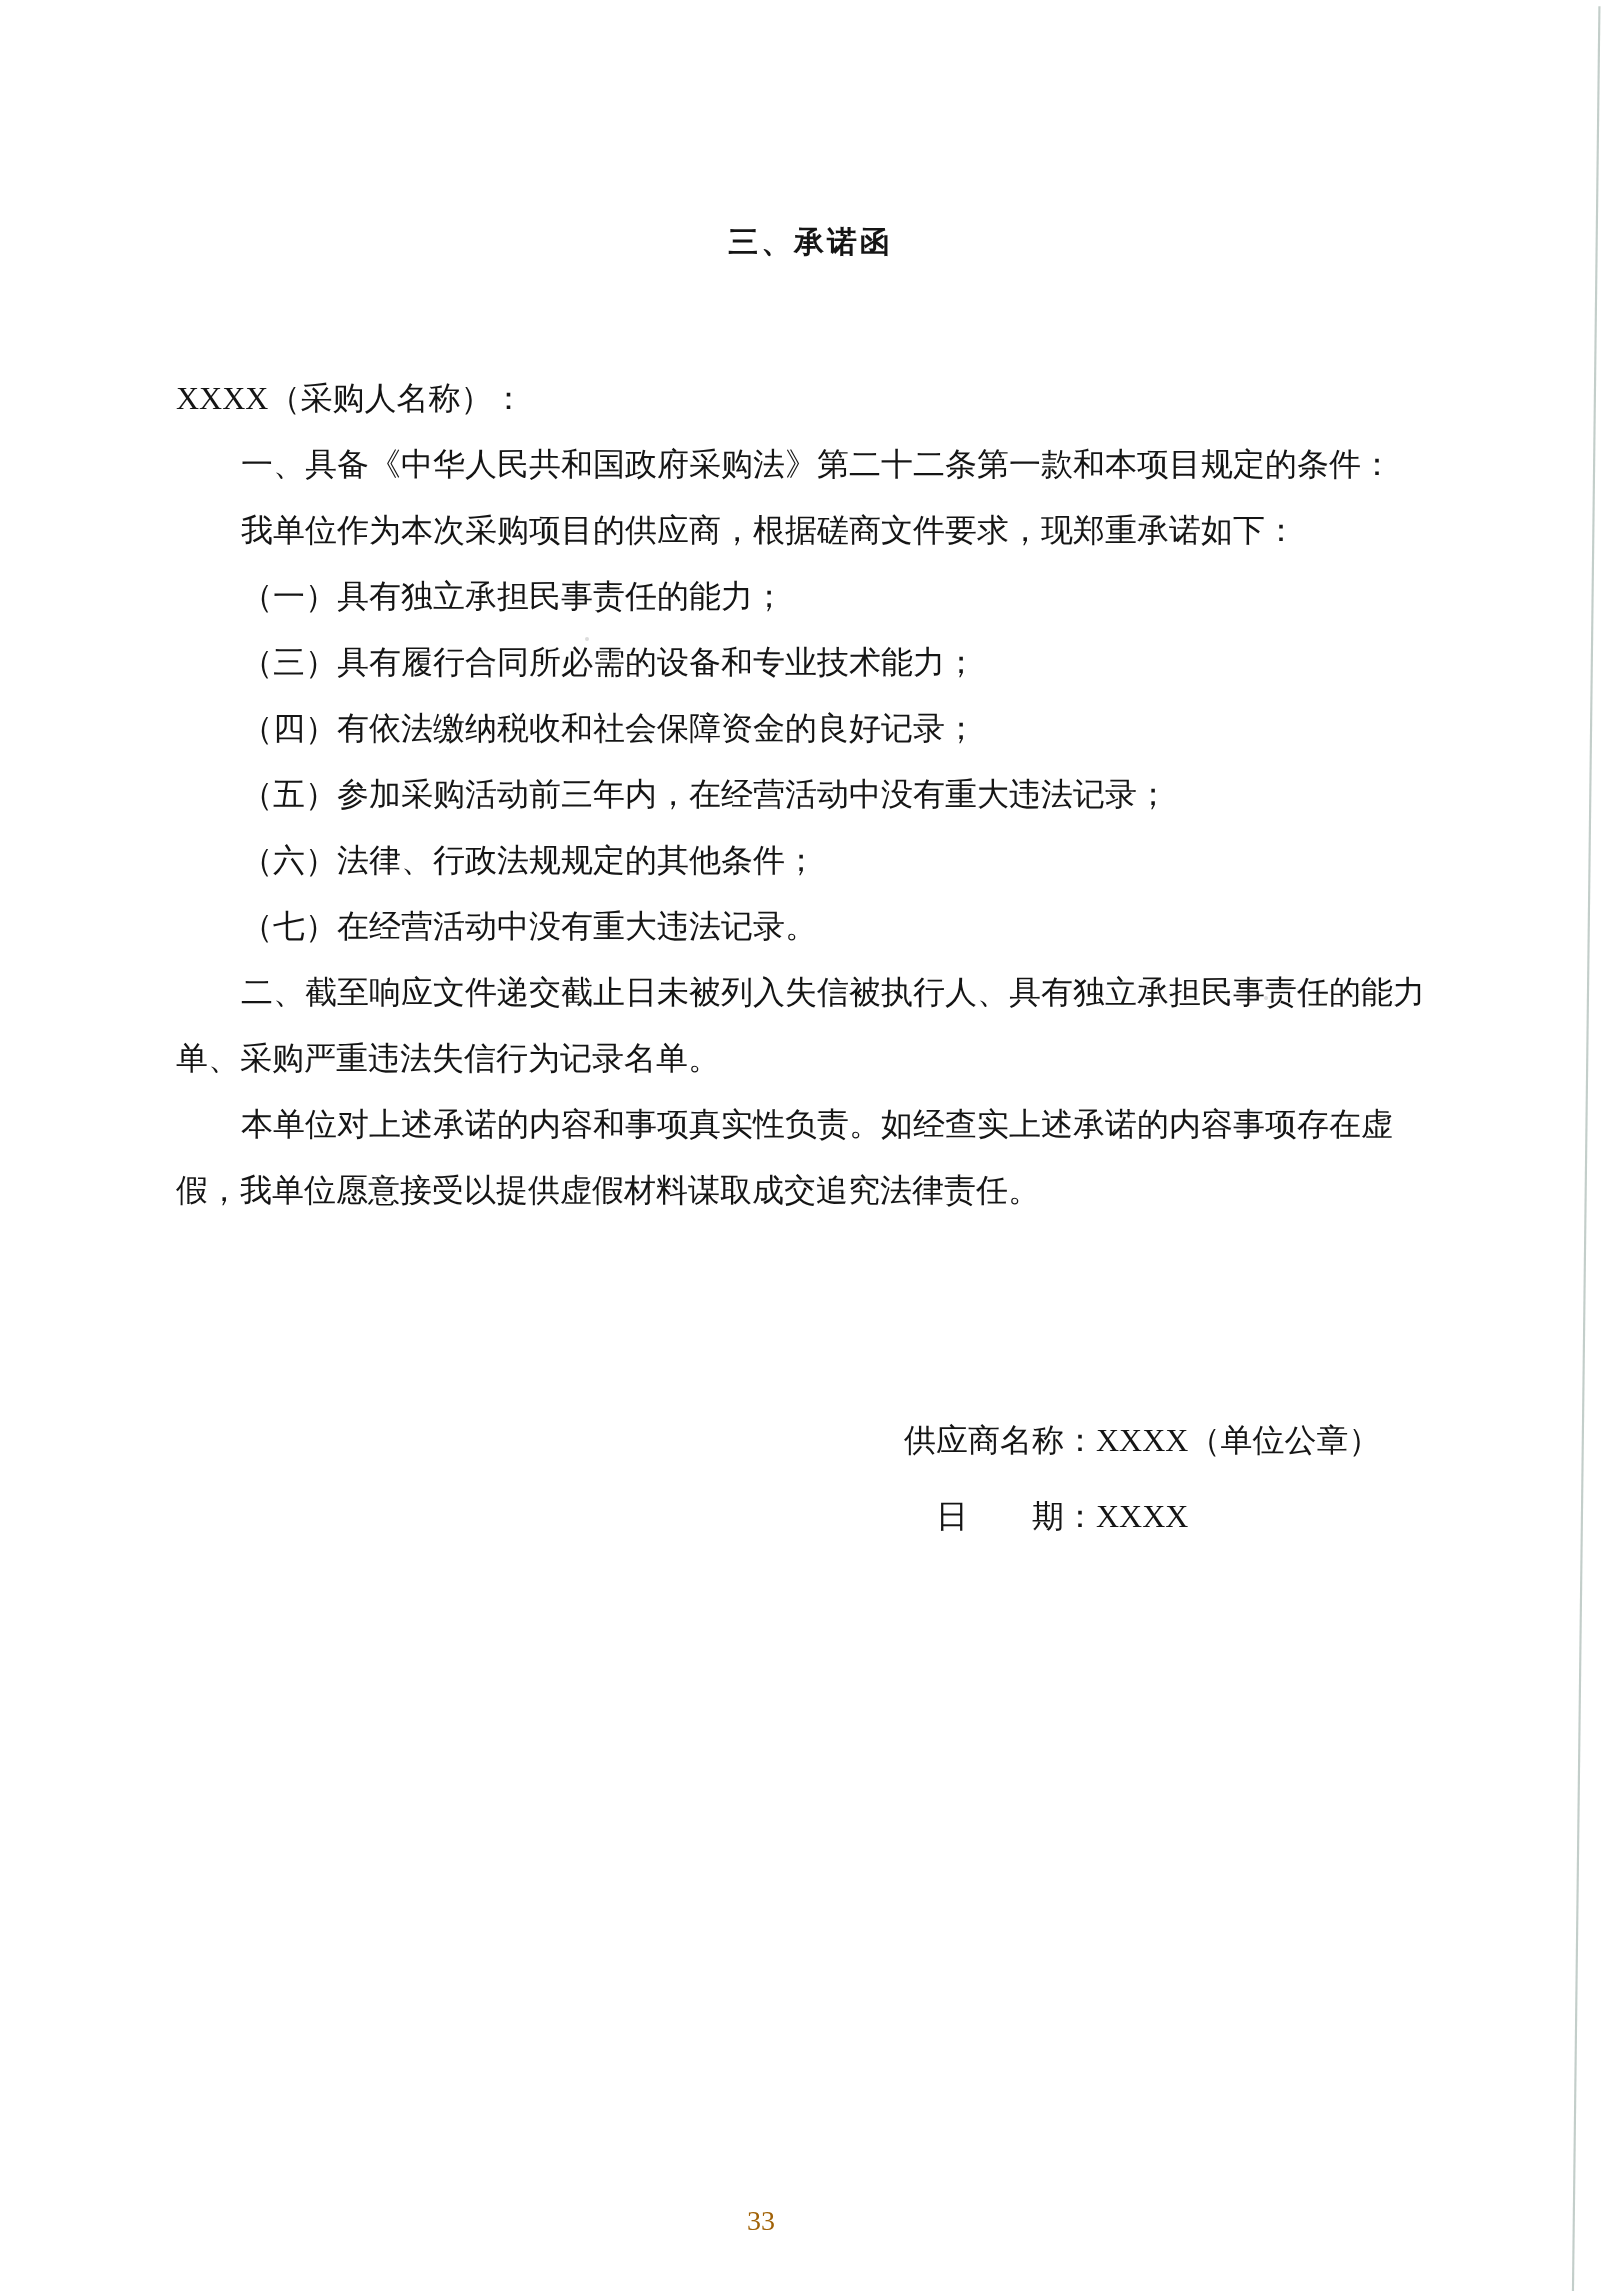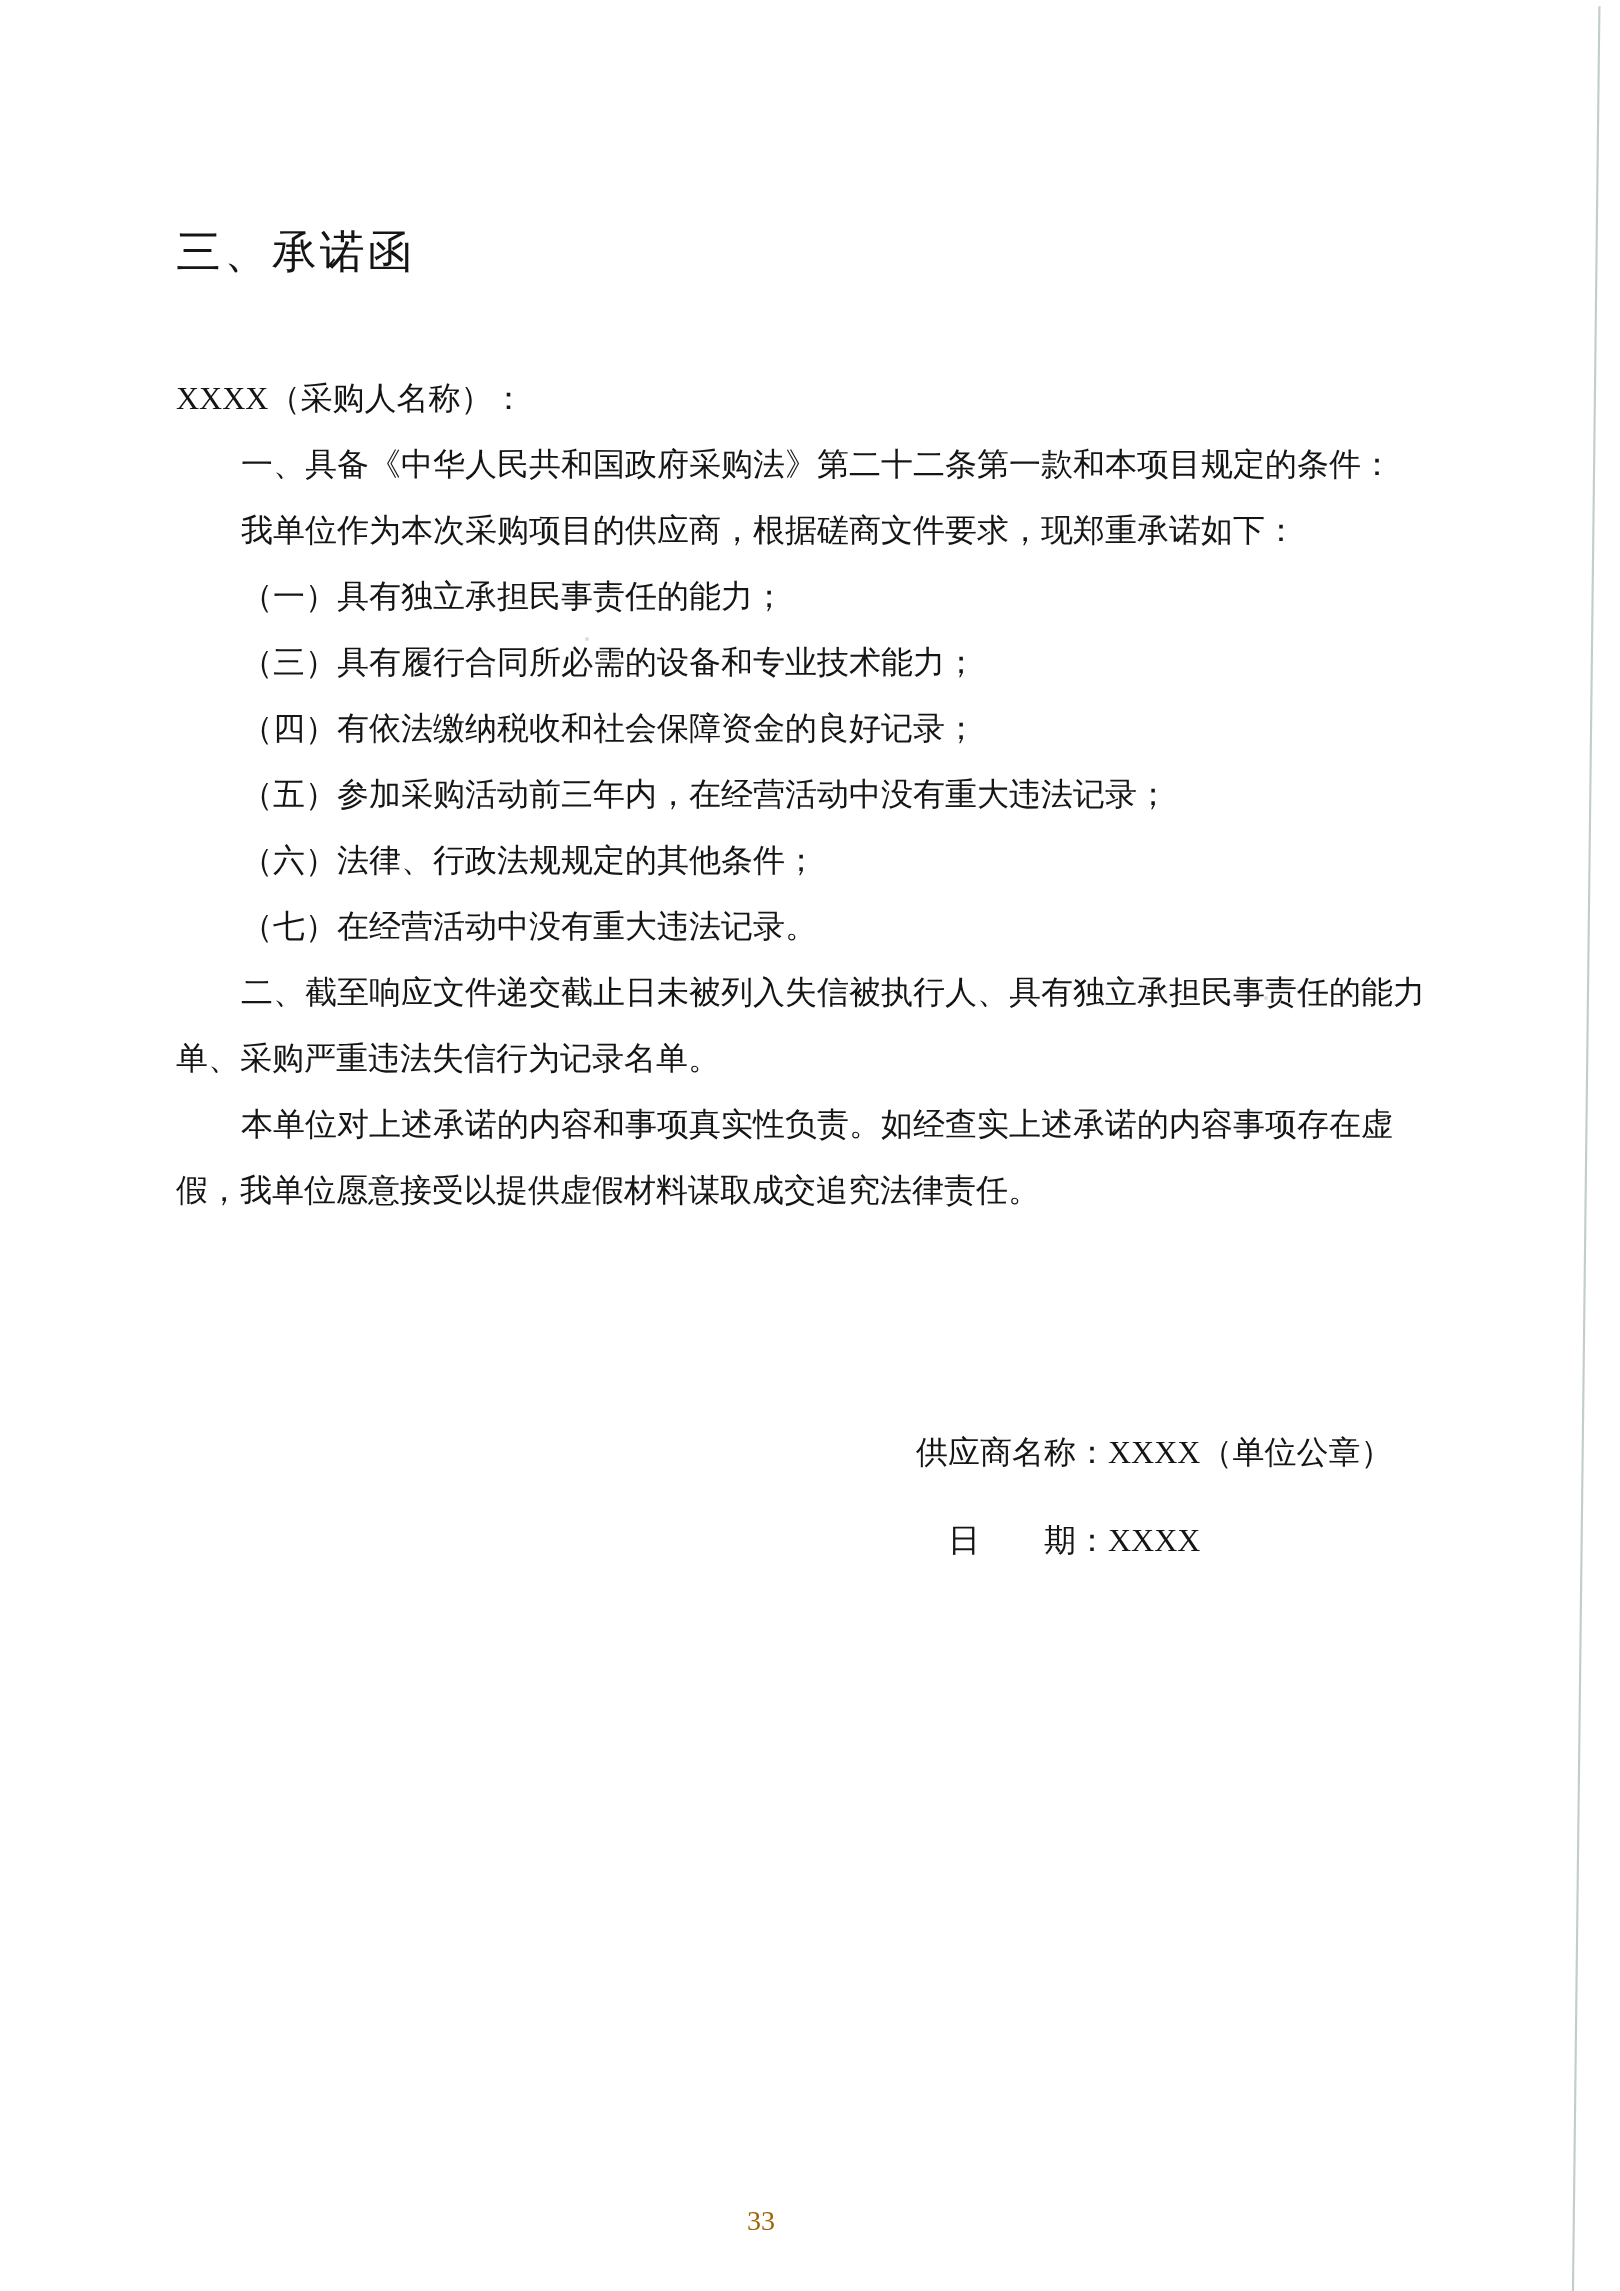--- a/index.html
+++ b/index.html
@@ -17,23 +17,23 @@
     position:absolute;
     left:0;top:0;
     pointer-events:none;
   }
   .doc-title{
     position:absolute;
     left:176px;
     top:222px;
     width:1269px;
     margin:0;
-    text-align:left;
-    font-size:45px;
-    font-weight:400;
+    text-align:center;
+    font-size:30px;
+    font-weight:700;
     letter-spacing:2.9px;
   }
   .doc-body{
     position:absolute;
     left:176px;
     top:365px;
     width:1269px;
     font-size:32px;
     line-height:66px;
     text-align:justify;
@@ -44,21 +44,21 @@
     font-family:Liberation Serif, serif;
   }
   .indent{ text-indent:65px; }
   .signature{
     position:absolute;
     left:900px;
     top:1400px;
     font-size:32px;
     line-height:72px;
   }
-  .signature p{ margin:16px; white-space:nowrap; }
+  .signature p{ margin:4px; white-space:nowrap; }
   .date-line{ padding-left:32px; }
   .page-number{
     position:absolute;
     left:747px;
     top:2205px;
     font-size:28px;
     color:#a16207;
   }
   .speck{
     position:absolute;

